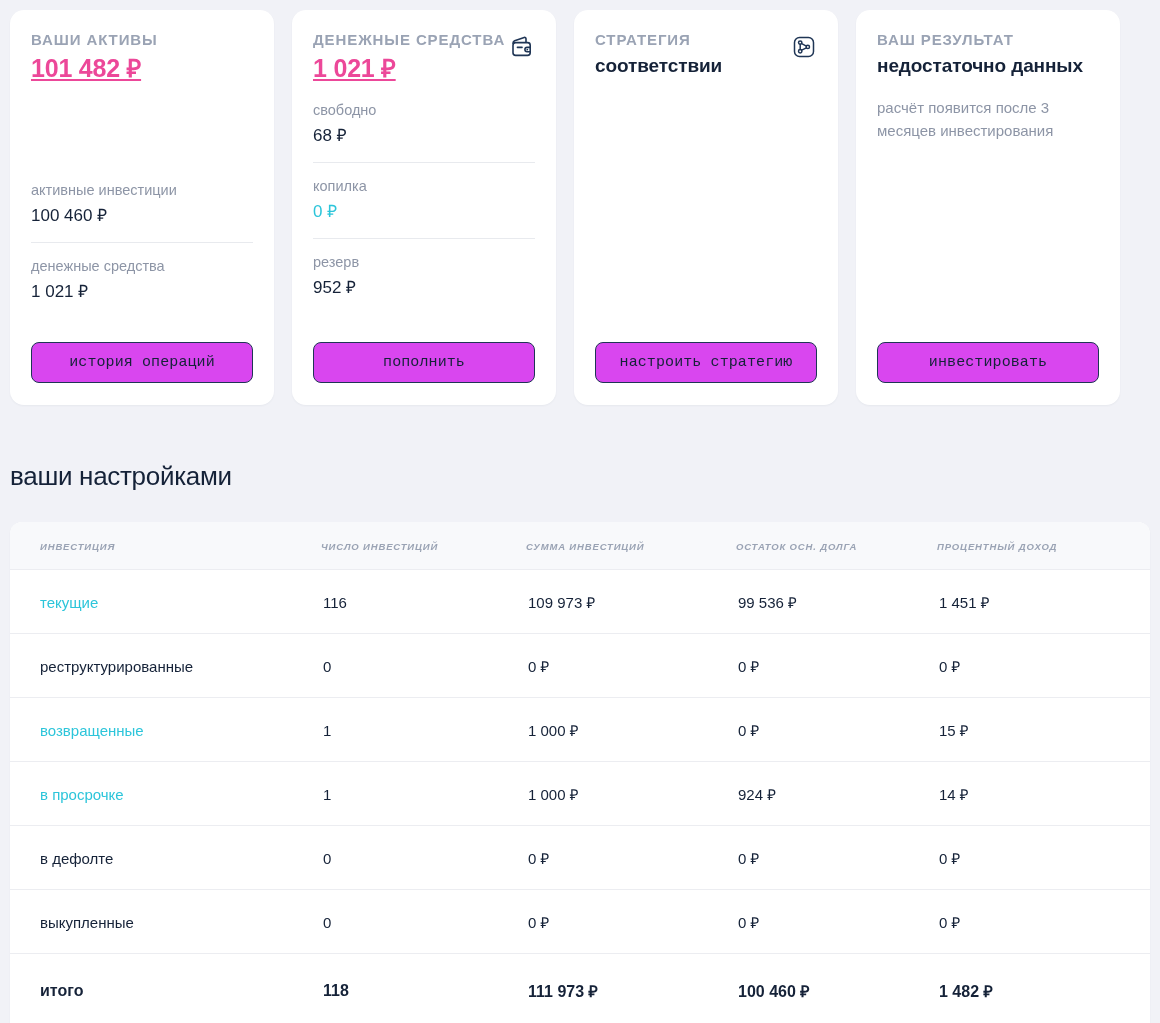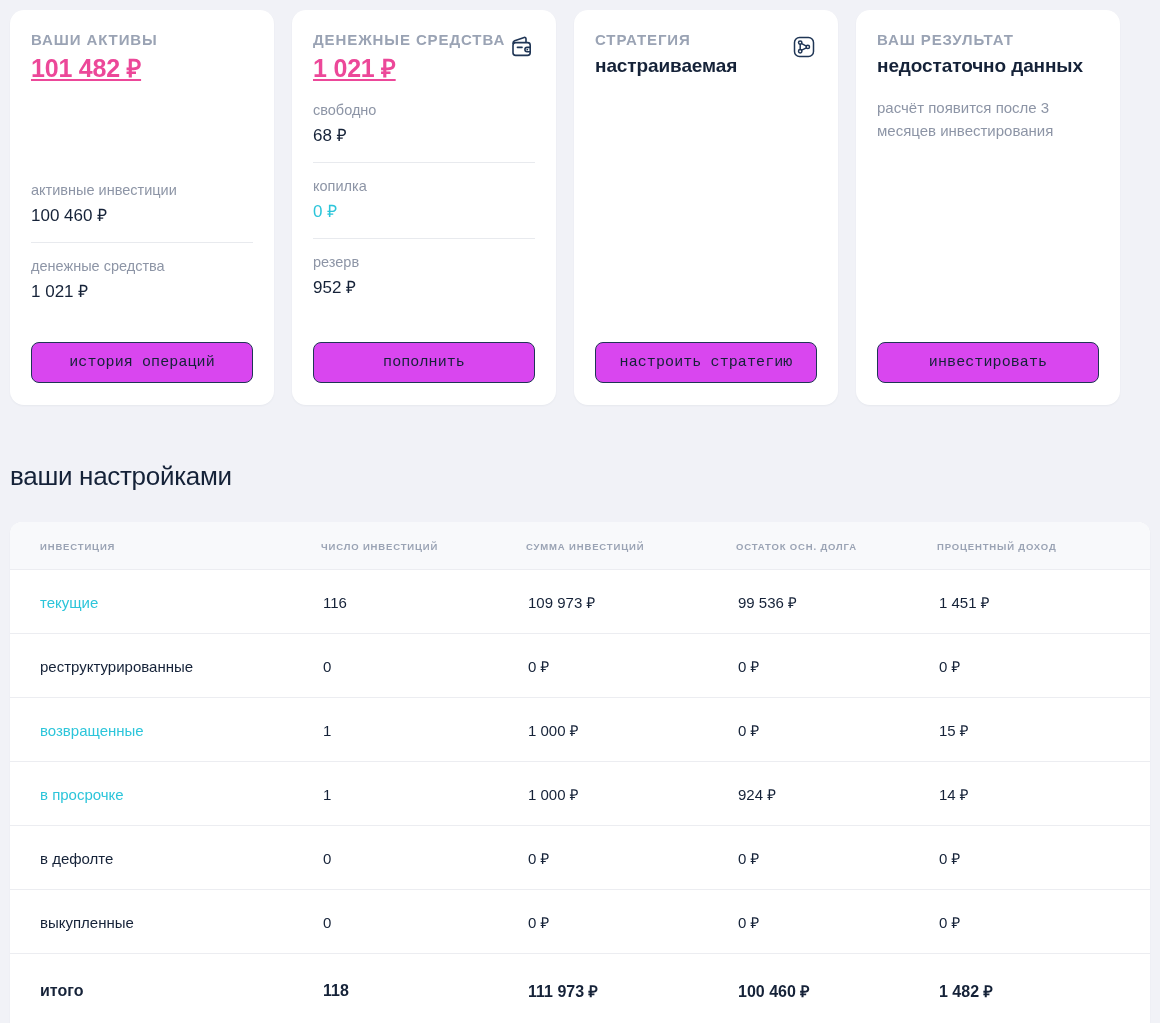--- a/index.html
+++ b/index.html
@@ -159,20 +159,21 @@
 
   table.inv-table th {
     text-align: left;
     font-size: 9.5px;
     letter-spacing: 0.85px;
     text-transform: uppercase;
     color: #9aa3b4;
     font-weight: 700;
     padding: 19px 0 17px 0;
     border-bottom: 1px solid #ecedf1;
+    font-style: italic;
   }
 
   table.inv-table td {
     font-size: 15px;
     color: #152238;
     padding: 22px 0 21px 2px;
     border-bottom: 1px solid #ecedf1;
     font-weight: 400;
     vertical-align: middle;
   }
@@ -263,21 +264,21 @@
           <rect x="3.5" y="3.5" width="19" height="19" rx="5"></rect>
           <circle cx="9.2" cy="8.6" r="1.7"></circle>
           <circle cx="9.2" cy="17.2" r="1.7"></circle>
           <circle cx="16.8" cy="12.9" r="1.7"></circle>
           <path d="M10.7 9.6l4.7 2.5"></path>
           <path d="M10.7 16.2l4.7-2.4"></path>
           <path d="M9.2 10.3v5.2"></path>
         </svg>
       </div>
       <div class="card-eyebrow">СТРАТЕГИЯ</div>
-      <div class="card-headline-text">настраиваемая</div>
+      <div class="card-headline-text">соответствии</div>
       <div class="spacer"></div>
       <button class="card-button">настроить стратегию</button>
     </div>
 
     <div class="card">
       <div class="card-eyebrow">ВАШ РЕЗУЛЬТАТ</div>
       <div class="card-headline-text">недостаточно данных</div>
       <div class="card-desc">расчёт появится после 3 месяцев инвестирования</div>
       <div class="spacer"></div>
       <button class="card-button">инвестировать</button>

